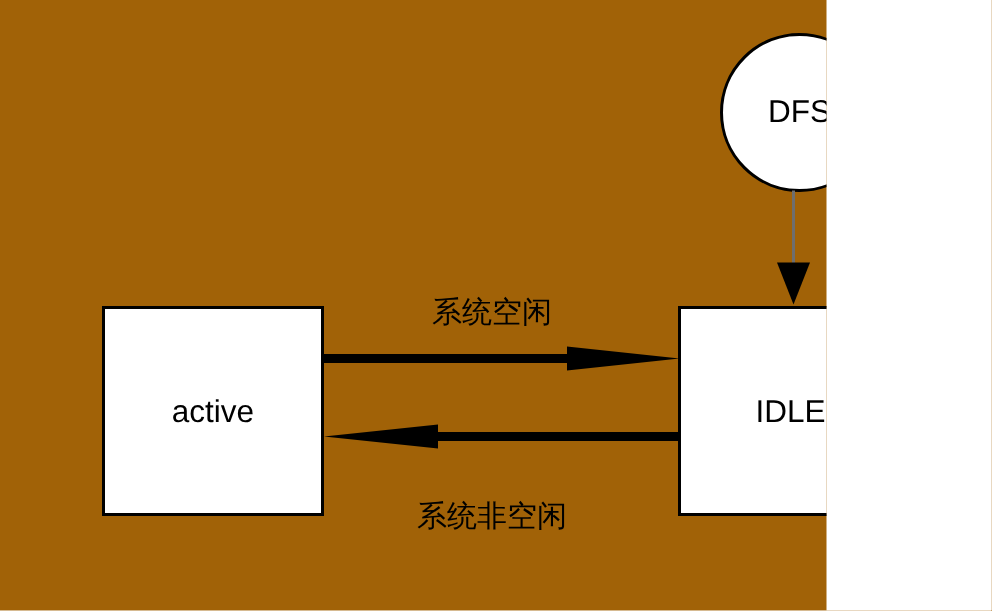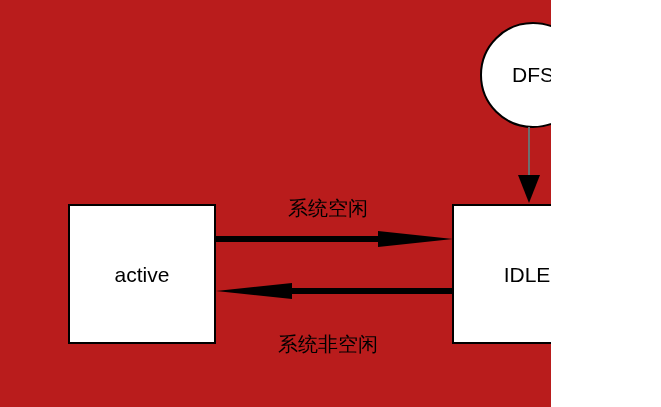--- a/index.html
+++ b/index.html
@@ -7,21 +7,21 @@
     padding: 0;
     background: #ffffff;
   }
   body {
     font-family: "Liberation Sans", "DejaVu Sans", sans-serif;
   }
   #canvas {
     position: relative;
     width: 551px;
     height: 407px;
-    background: #b91c1c;
+    background: #a16207;
     overflow: hidden;
   }
   #diagram-svg {
     position: absolute;
     left: 0;
     top: 0;
     width: 661px;
     height: 407px;
   }
   .node-label {

